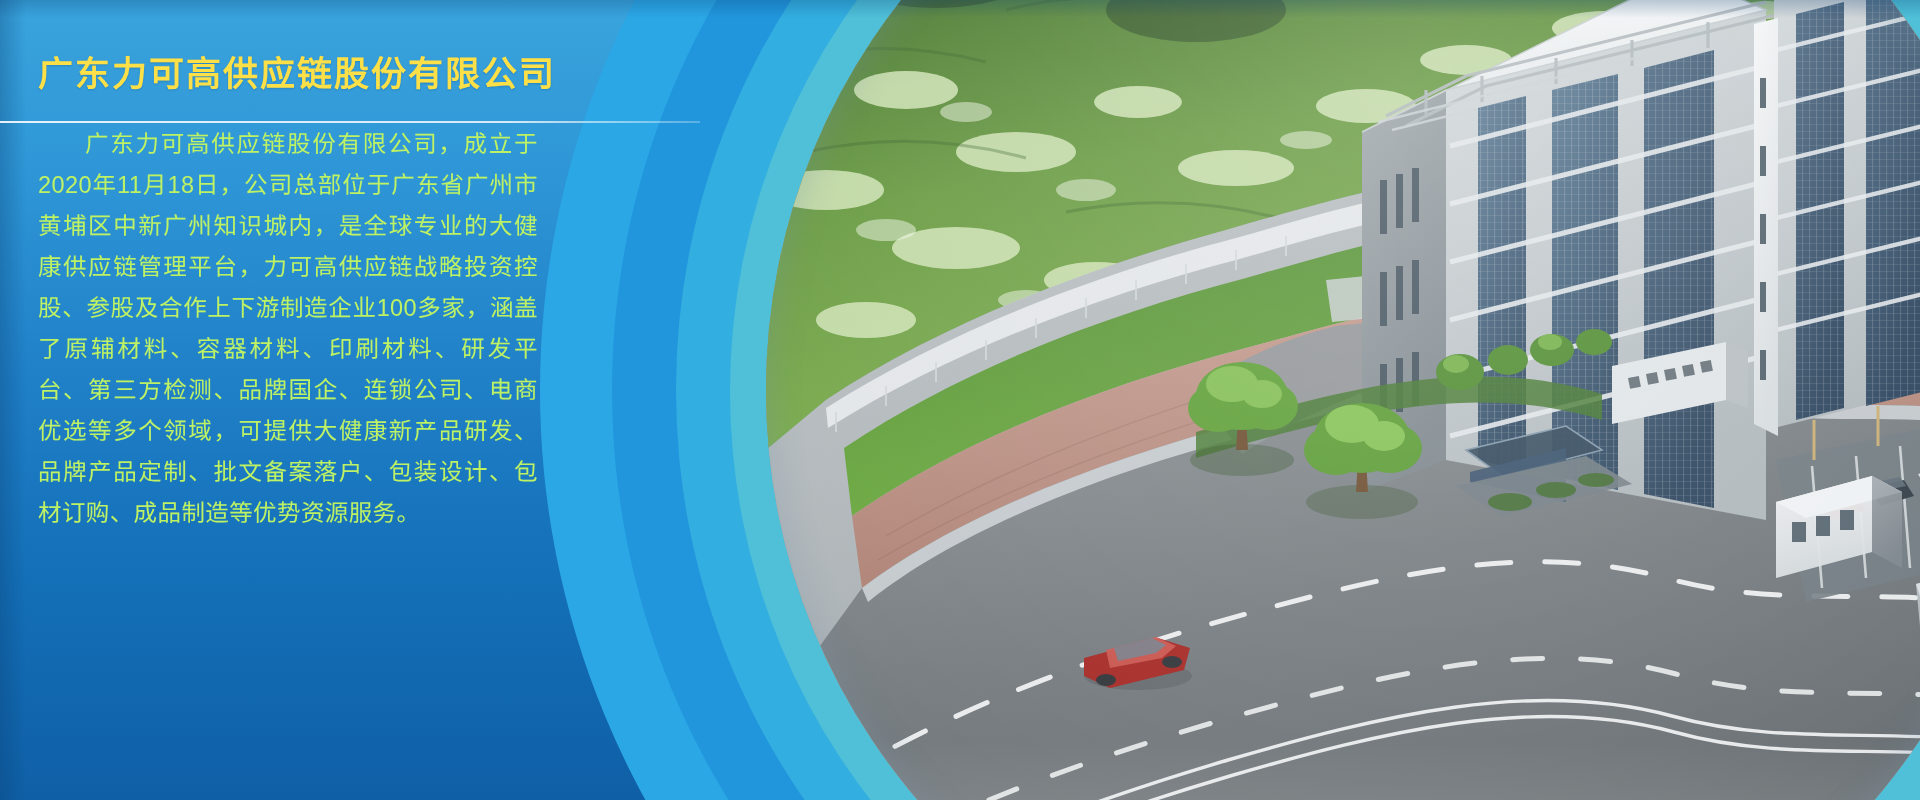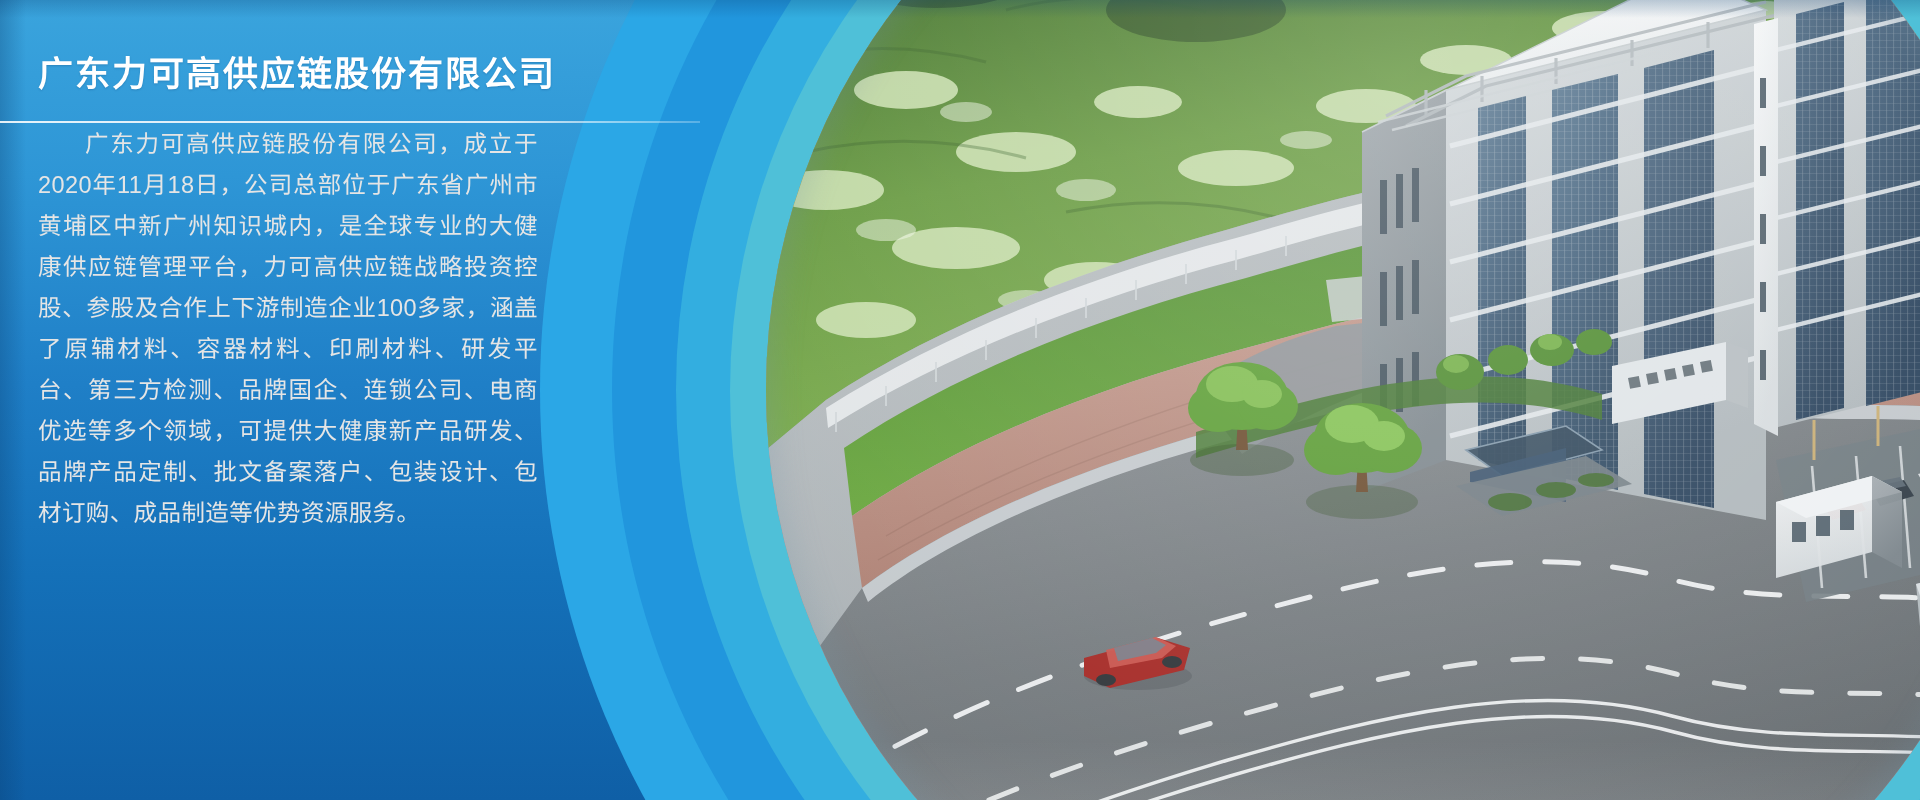--- a/index.html
+++ b/index.html
@@ -88,38 +88,38 @@
     color:#ffffff;
     z-index:30;
   }
   .headline{
     margin:0;
     padding-top:52px;
     font-size:35px;
     font-weight:bold;
     letter-spacing:2px;
     line-height:1.25;
-    color:#ffffff;
+    color:#fde047;
     white-space:nowrap;
     text-shadow:0 1px 2px rgba(10,60,110,.25);
   }
   .rule{
     position:absolute;
     left:0; top:121px;
     width:700px; height:2px;
     background:linear-gradient(90deg, rgba(255,255,255,.88) 0%, rgba(255,255,255,.80) 72%, rgba(255,255,255,.25) 100%);
     z-index:31;
   }
   .body-copy{
     margin:0;
     padding-top:28px;
     width:500px;
     font-size:23.5px;
     line-height:41px;
-    color:#e5e5e5;
+    color:#bef264;
     letter-spacing:.4px;
     text-align:justify;
     text-justify:inter-ideograph;
   }
   .body-copy p{
     margin:0;
     text-indent:2em;
   }
 </style>
 </head>

